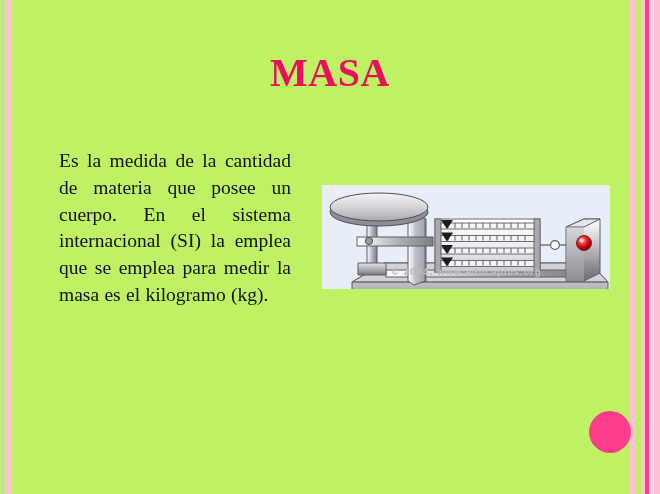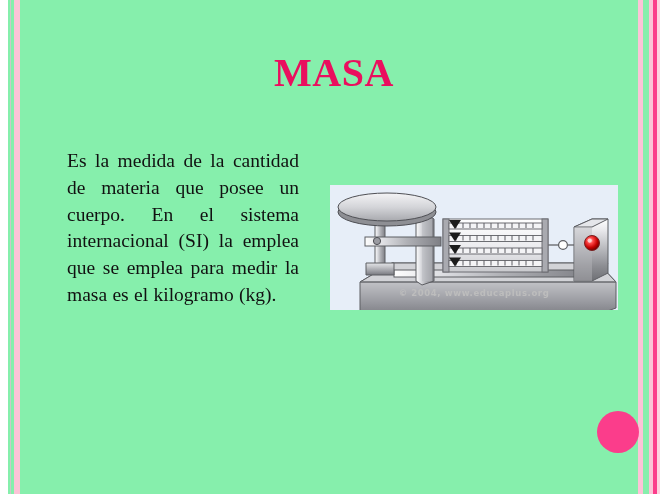--- a/index.html
+++ b/index.html
@@ -12,22 +12,21 @@
     height: 494px;
     overflow: hidden;
     font-family: "Liberation Serif", serif;
     position: relative;
   }
 
   
   .slide {
     position: absolute;
     inset: 0;
-    background: #86efac;
-    margin-left: 8px;
+    background: #bef264;
   }
 
   
   .stripe {
     position: absolute;
     top: 0;
     bottom: 0;
     pointer-events: none;
   }
   .stripe-left-hairline { left: 2px;  width: 1px;  background: #c9c9c9; }
@@ -68,21 +67,21 @@
     line-height: 26.8px;
     word-spacing: 0.5px;
   }
 
   
   .picture {
     position: absolute;
     left: 322px;
     top: 185px;
     width: 288px;
-    height: 125px;
+    height: 104px;
     background: #e7eef8;
     overflow: hidden;
   }
   .picture svg { display: block; }
   .watermark {
     position: absolute;
     left: 0;
     right: 0;
     bottom: 12px;
     text-align: center;

